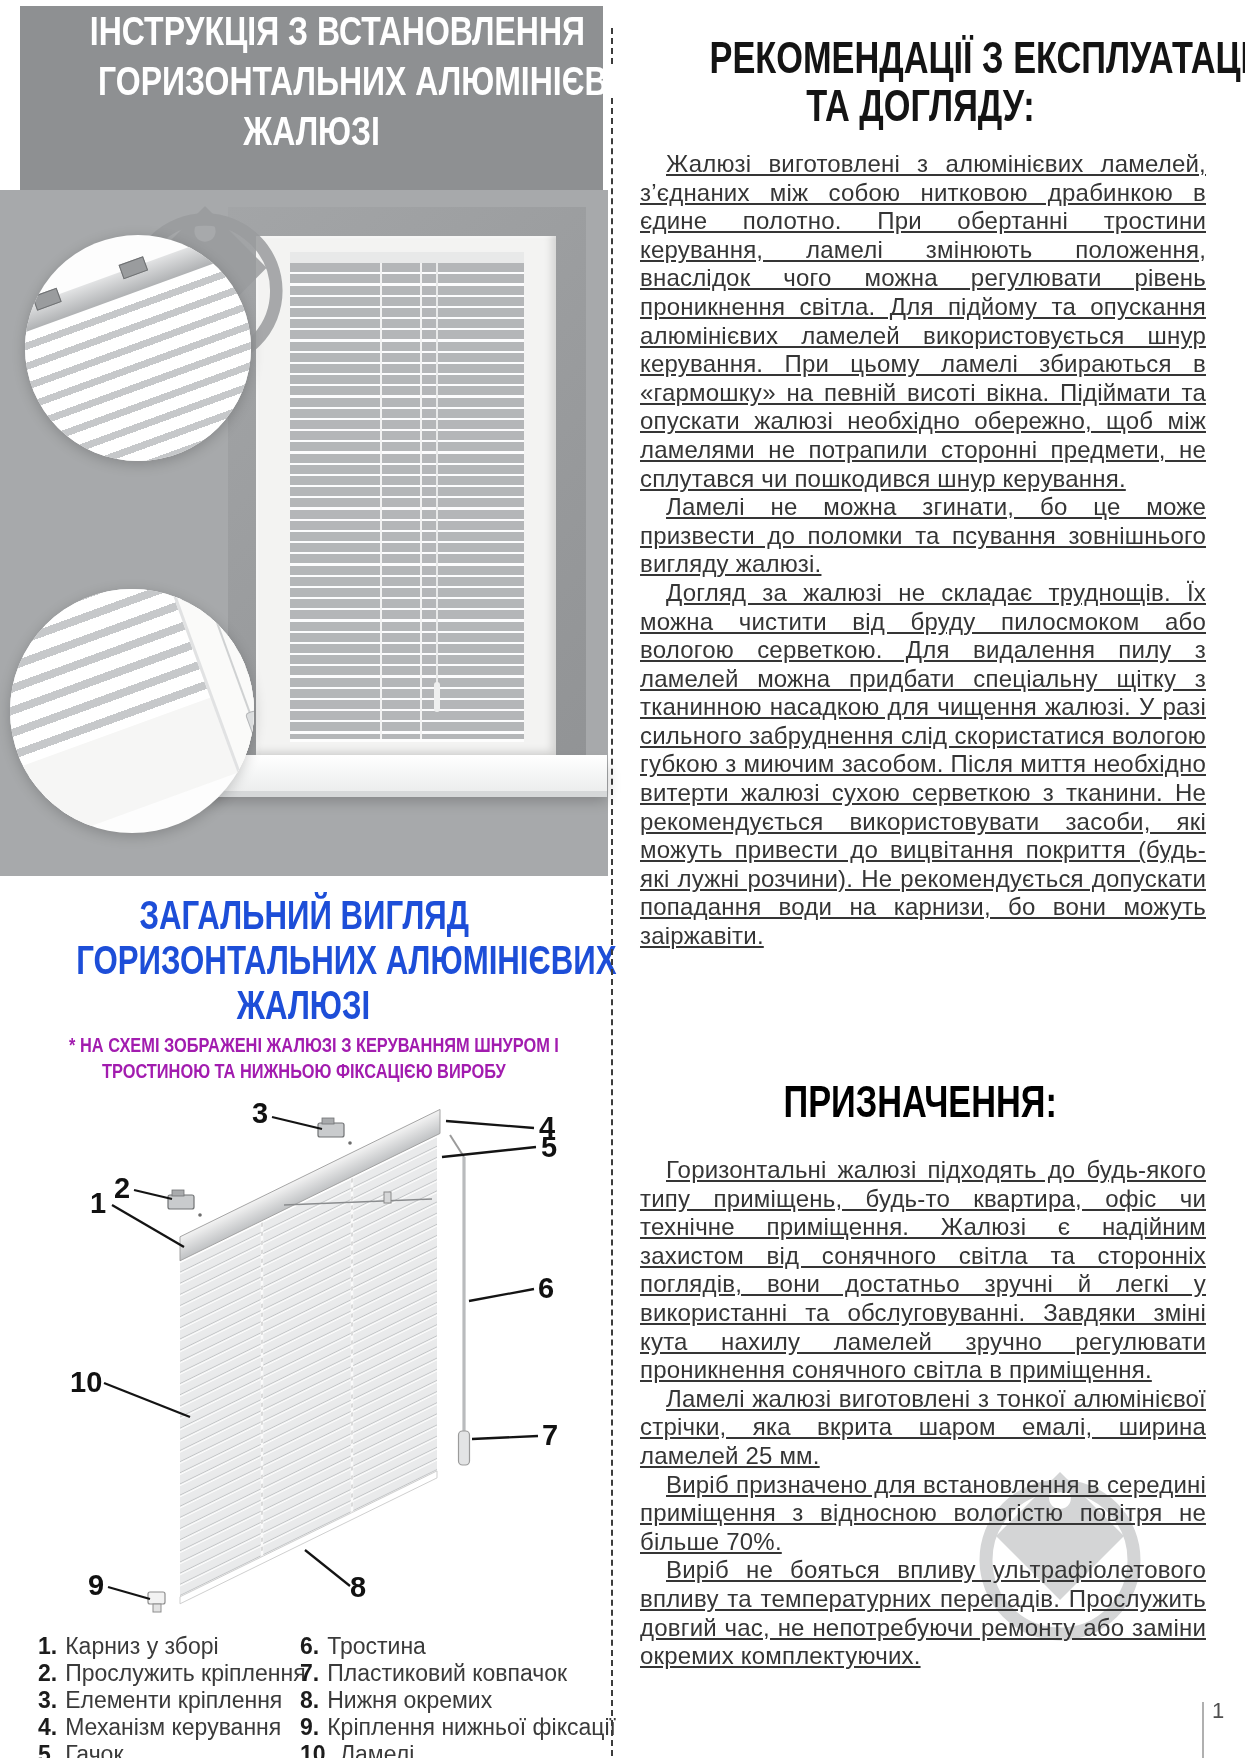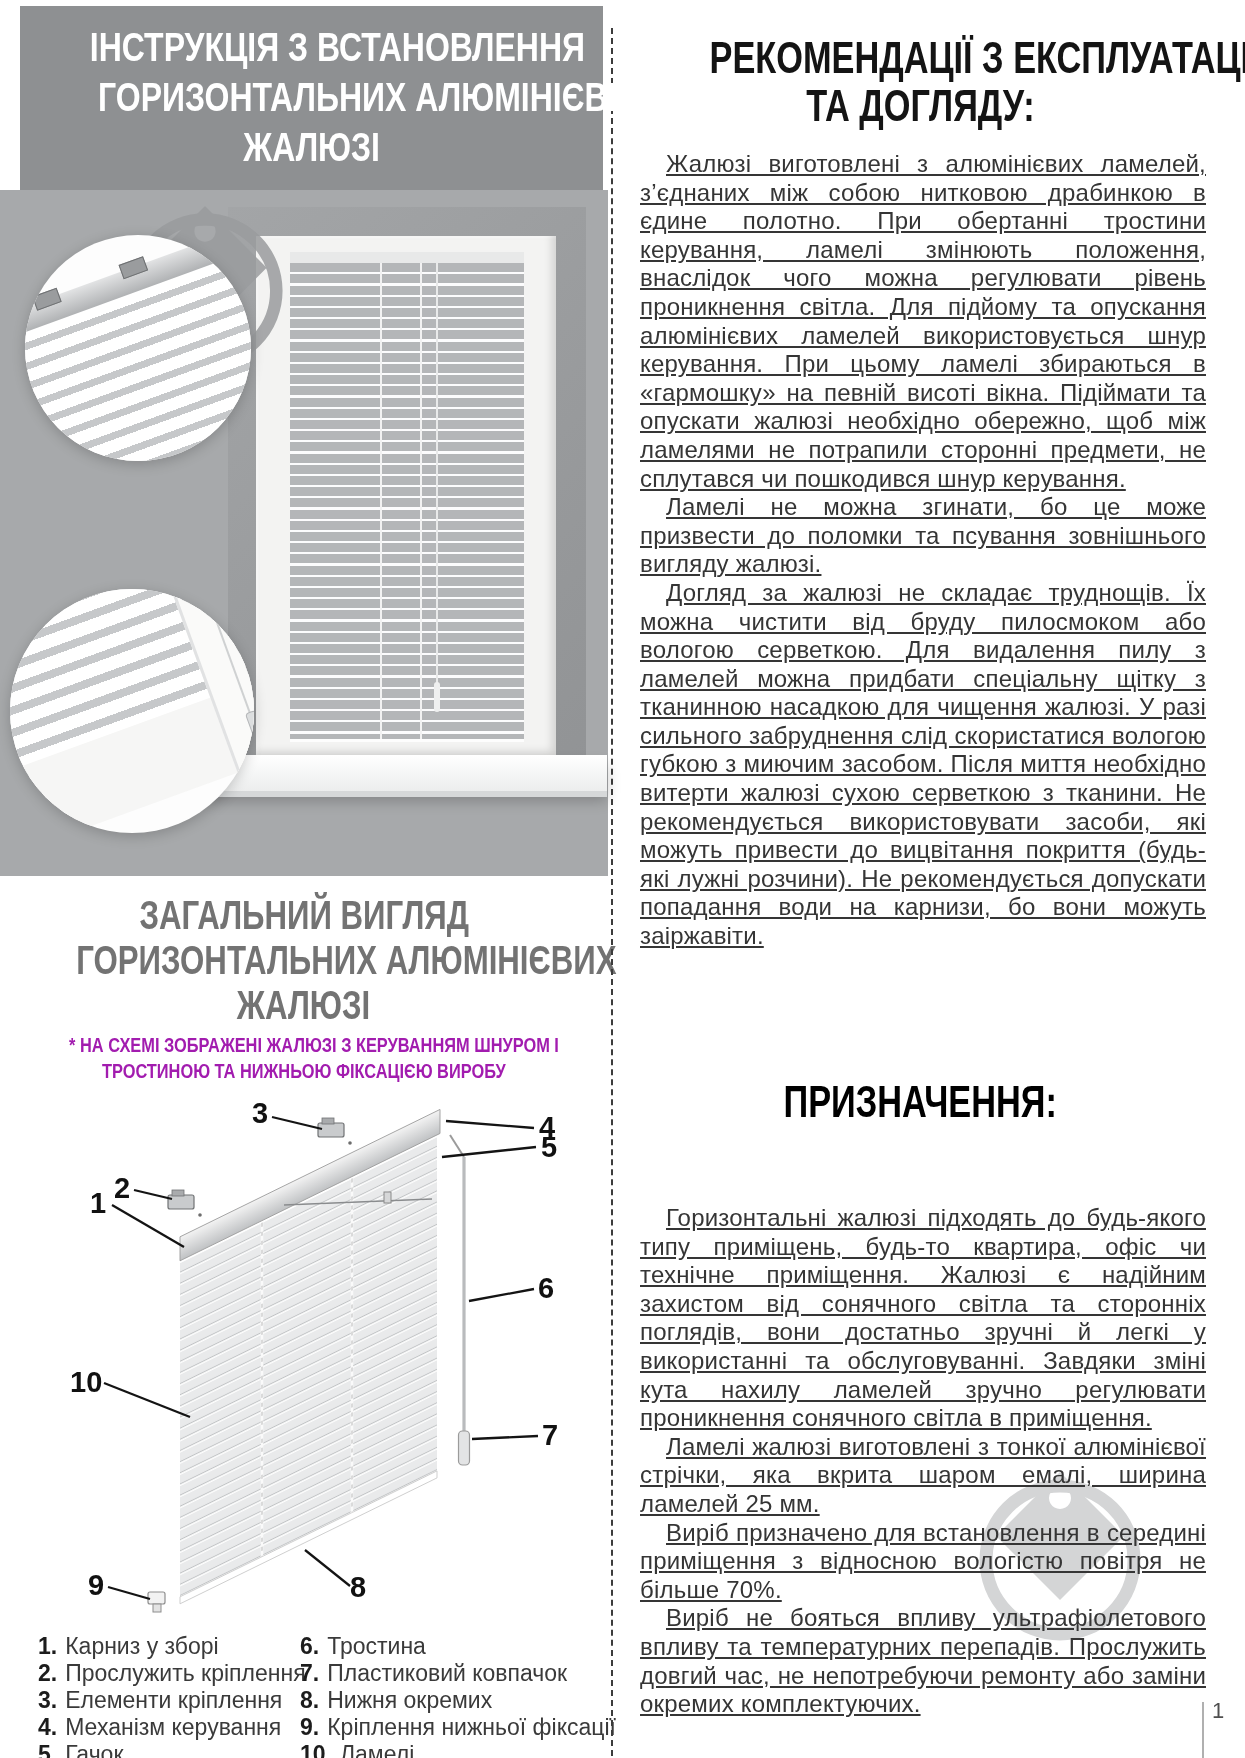--- a/index.html
+++ b/index.html
@@ -8,21 +8,21 @@
     margin:0 auto;overflow:hidden;
     font-family:"Liberation Sans","DejaVu Sans",sans-serif;color:#303030;
   }
   .abs{position:absolute;}
   .cond{display:inline-block;transform:scaleX(0.78);transform-origin:50% 50%;white-space:nowrap;}
 
   
   .header-box{
     left:20px;top:6px;width:583px;height:184px;background:#8e9092;
     text-align:center;color:#ffffff;font-weight:bold;
-    font-size:41px;line-height:50px;padding-top:16px;box-sizing:border-box;
+    font-size:41px;line-height:50px;box-sizing:border-box;
     z-index:1;
   }
   .illustration-panel{
     left:0;top:190px;width:608px;height:686px;background:#a7a9ab;z-index:1;
   }
   .win-recess{left:228px;top:17px;width:358px;height:580px;
     background:linear-gradient(135deg,#a3a5a7 0%,#96989a 70%,#919395 100%);}
   .win-frame{left:28px;top:29px;width:300px;height:520px;background:#f3f3f2;
     box-shadow:inset -4px -4px 8px rgba(0,0,0,0.14), inset 2px 2px 2px rgba(255,255,255,0.6);}
   .win-blinds{left:34px;top:16px;width:234px;height:490px;
@@ -50,21 +50,21 @@
   .c1-bracket{top:-7px;width:24px;height:13px;background:#9a9c9e;border:1px solid #6e7072;}
   .c2-slats{left:-60px;top:6px;width:330px;height:250px;transform:rotate(-20deg);transform-origin:0 0;
     background:repeating-linear-gradient(180deg,#c6c8ca 0 8px,#ffffff 8px 21px);}
   .c2-wall{left:152px;top:-24px;width:160px;height:300px;transform:rotate(-20deg);transform-origin:0 0;
     background:#fafaf9;border-left:3px solid #e1e2e3;}
   .c2-cord{left:28px;top:40px;width:2px;height:130px;background:#cfd1d2;}
   .c2-tassel{left:24px;top:168px;width:9px;height:30px;background:#dcdedf;border:1px solid #b5b7b9;border-radius:4px;}
   .c2-sill{left:-40px;top:196px;width:330px;height:80px;transform:rotate(-20deg);transform-origin:0 0;background:#f6f6f5;}
 
   .overview-title{
-    left:0;top:893px;width:608px;text-align:center;color:#737373;font-weight:bold;
+    left:0;top:893px;width:608px;text-align:center;color:#1d4ed8;font-weight:bold;
     font-size:40px;line-height:45px;
   }
   .note{
     left:0;top:1032px;width:608px;text-align:center;color:#a21caf;font-weight:bold;
     font-size:21px;line-height:26px;
   }
   .diagram{left:0;top:1095px;z-index:1;}
   .dg-num{font-family:"Liberation Sans","DejaVu Sans",sans-serif;font-weight:bold;font-size:29px;fill:#111111;}
 
   .legend{left:0;top:1633px;width:620px;font-size:23px;line-height:27px;color:#3a3a3a;z-index:2;}
@@ -78,21 +78,21 @@
 
   
   .care-title{left:632px;top:34px;width:576px;text-align:center;color:#141414;
     font-weight:bold;font-size:44px;line-height:48px;z-index:2;}
   .purpose-title{left:632px;top:1078px;width:576px;text-align:center;color:#000000;
     font-weight:bold;font-size:44px;line-height:48px;z-index:2;}
   .bodytext{left:640px;width:566px;text-align:justify;font-size:24px;line-height:28.6px;
     color:#353535;z-index:2;letter-spacing:0.2px;text-decoration:underline;}
   .bodytext p{margin:0;text-indent:26px;}
   .care-text{top:150px;}
-  .purpose-text{top:1156px;margin-top:48px;}
+  .purpose-text{top:1156px;}
 
   .pageno-line{left:1202px;top:1702px;width:2px;height:56px;background:#b0b0b0;}
   .pageno{left:1212px;top:1698px;font-size:22px;color:#4f4f4f;}
 </style>
 </head>
 <body>
 
 <div class="page">
 
   <div class="abs header-box">

